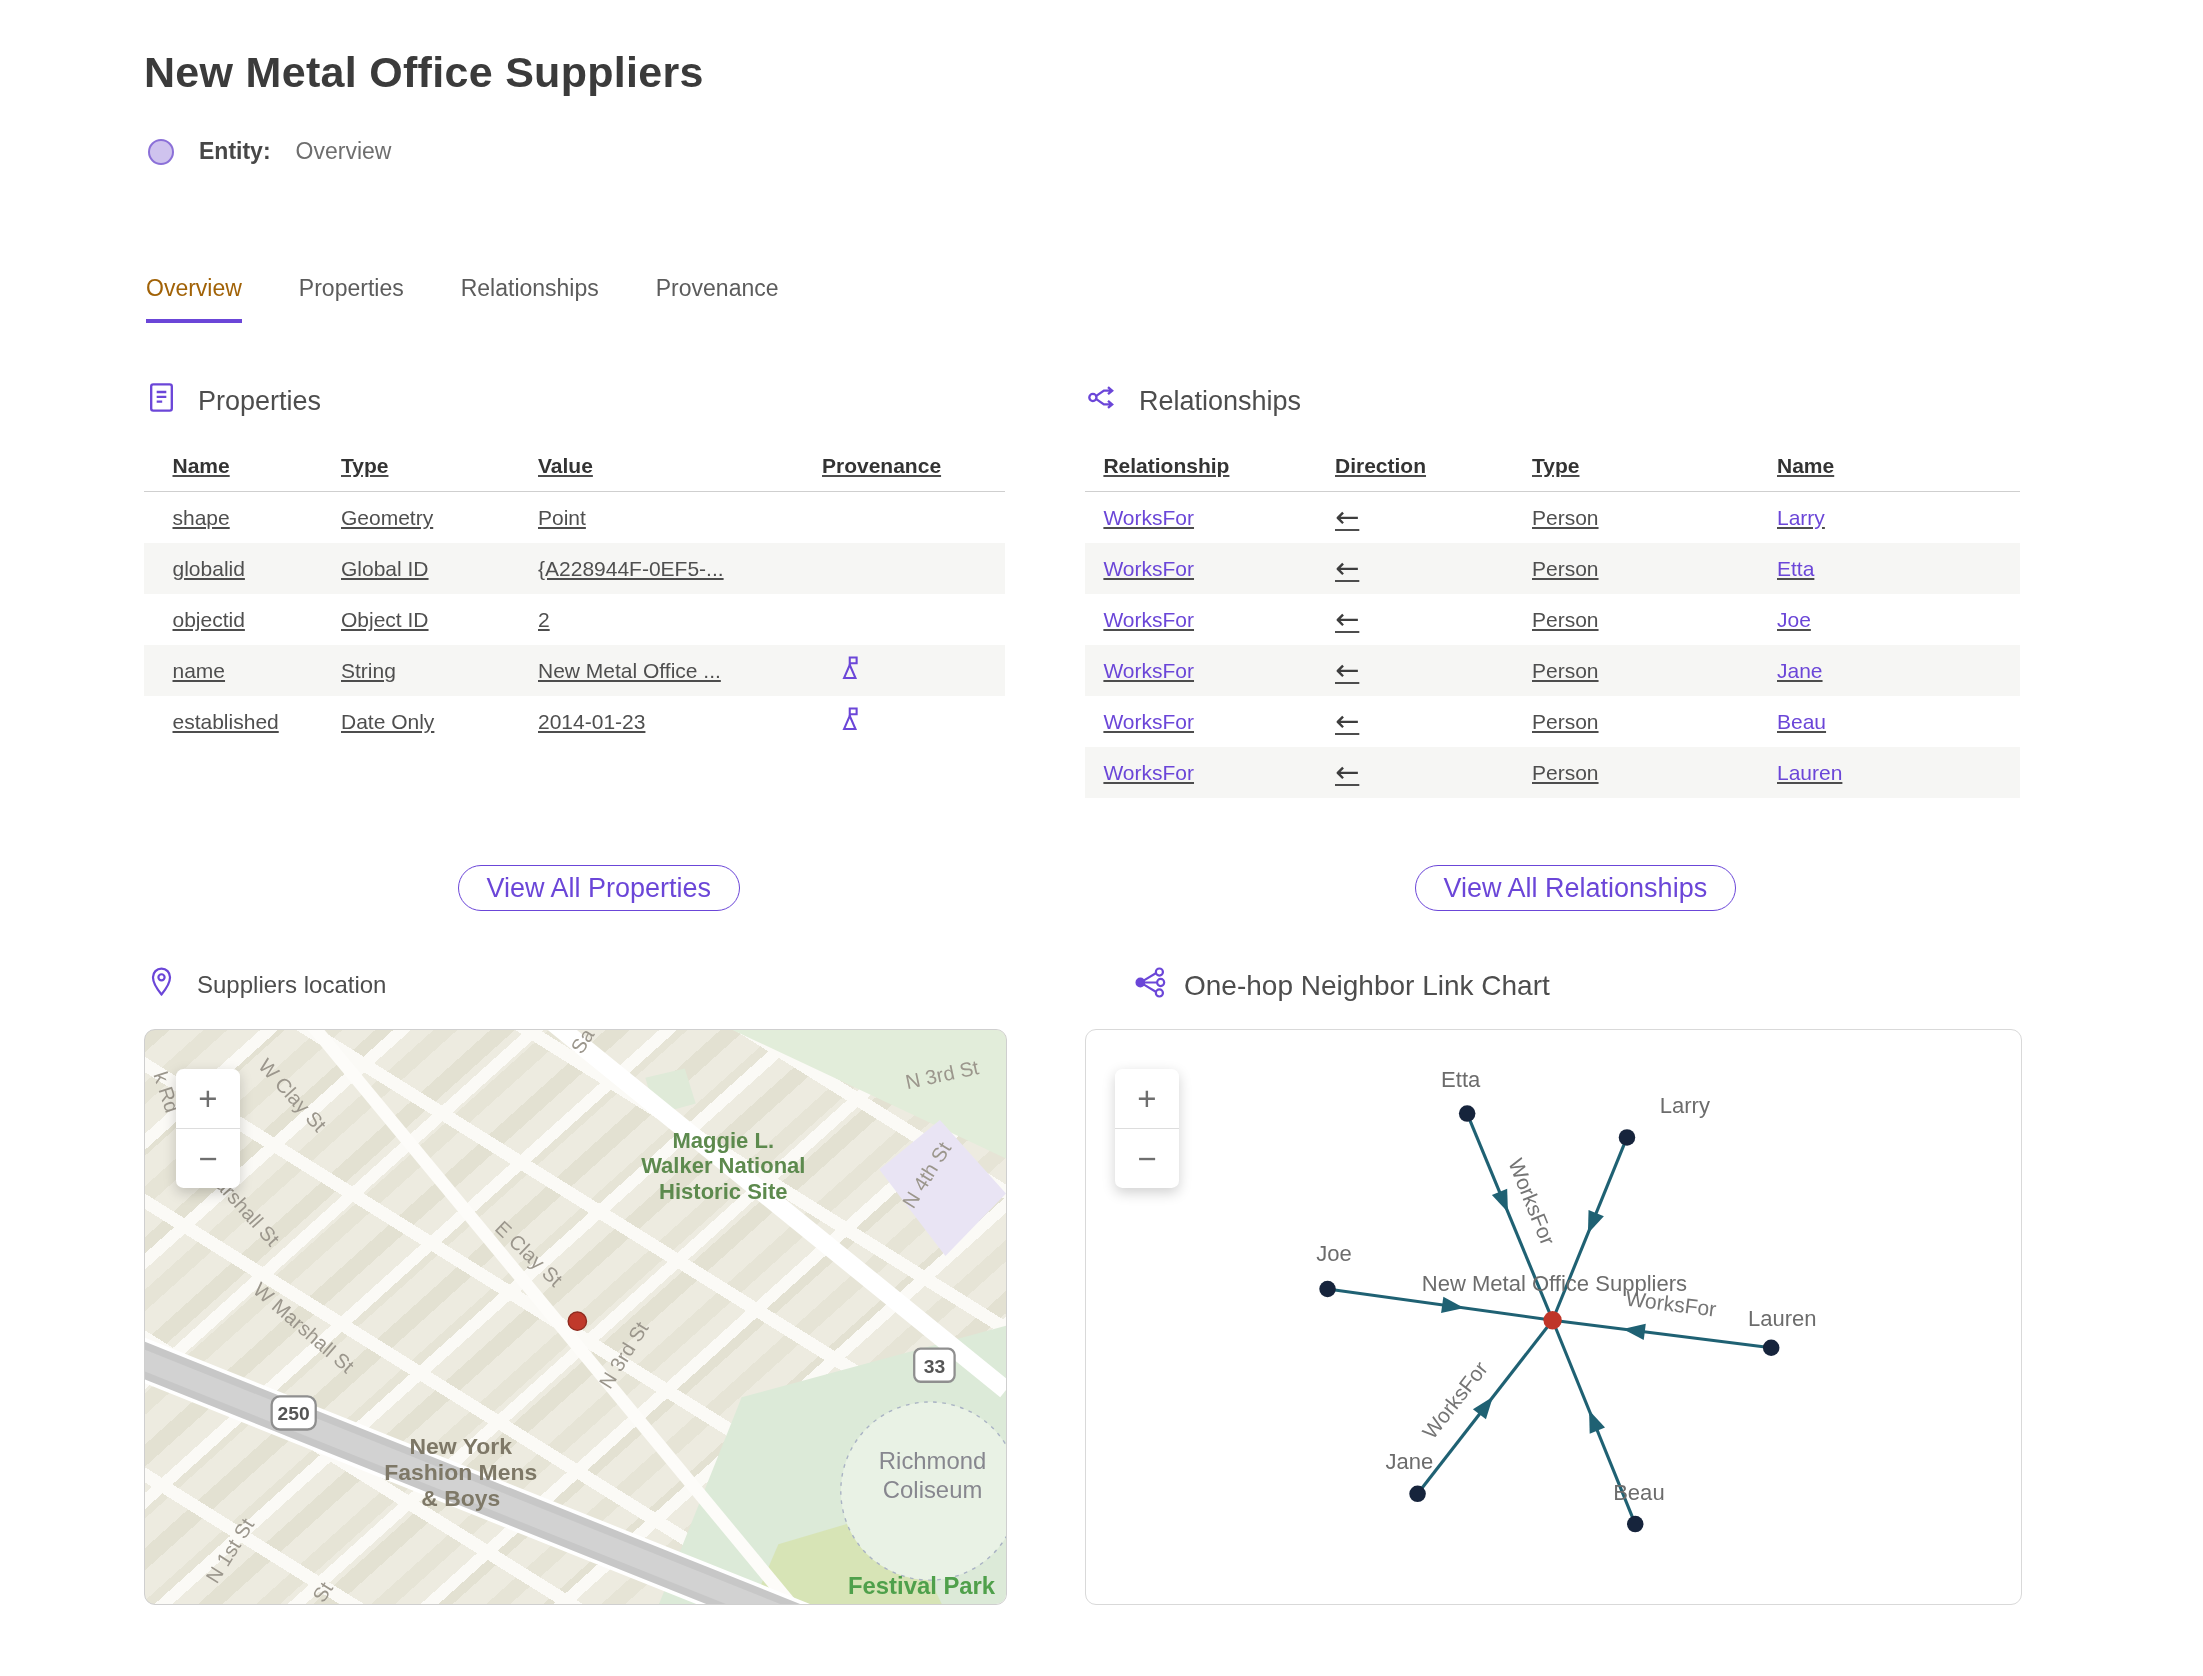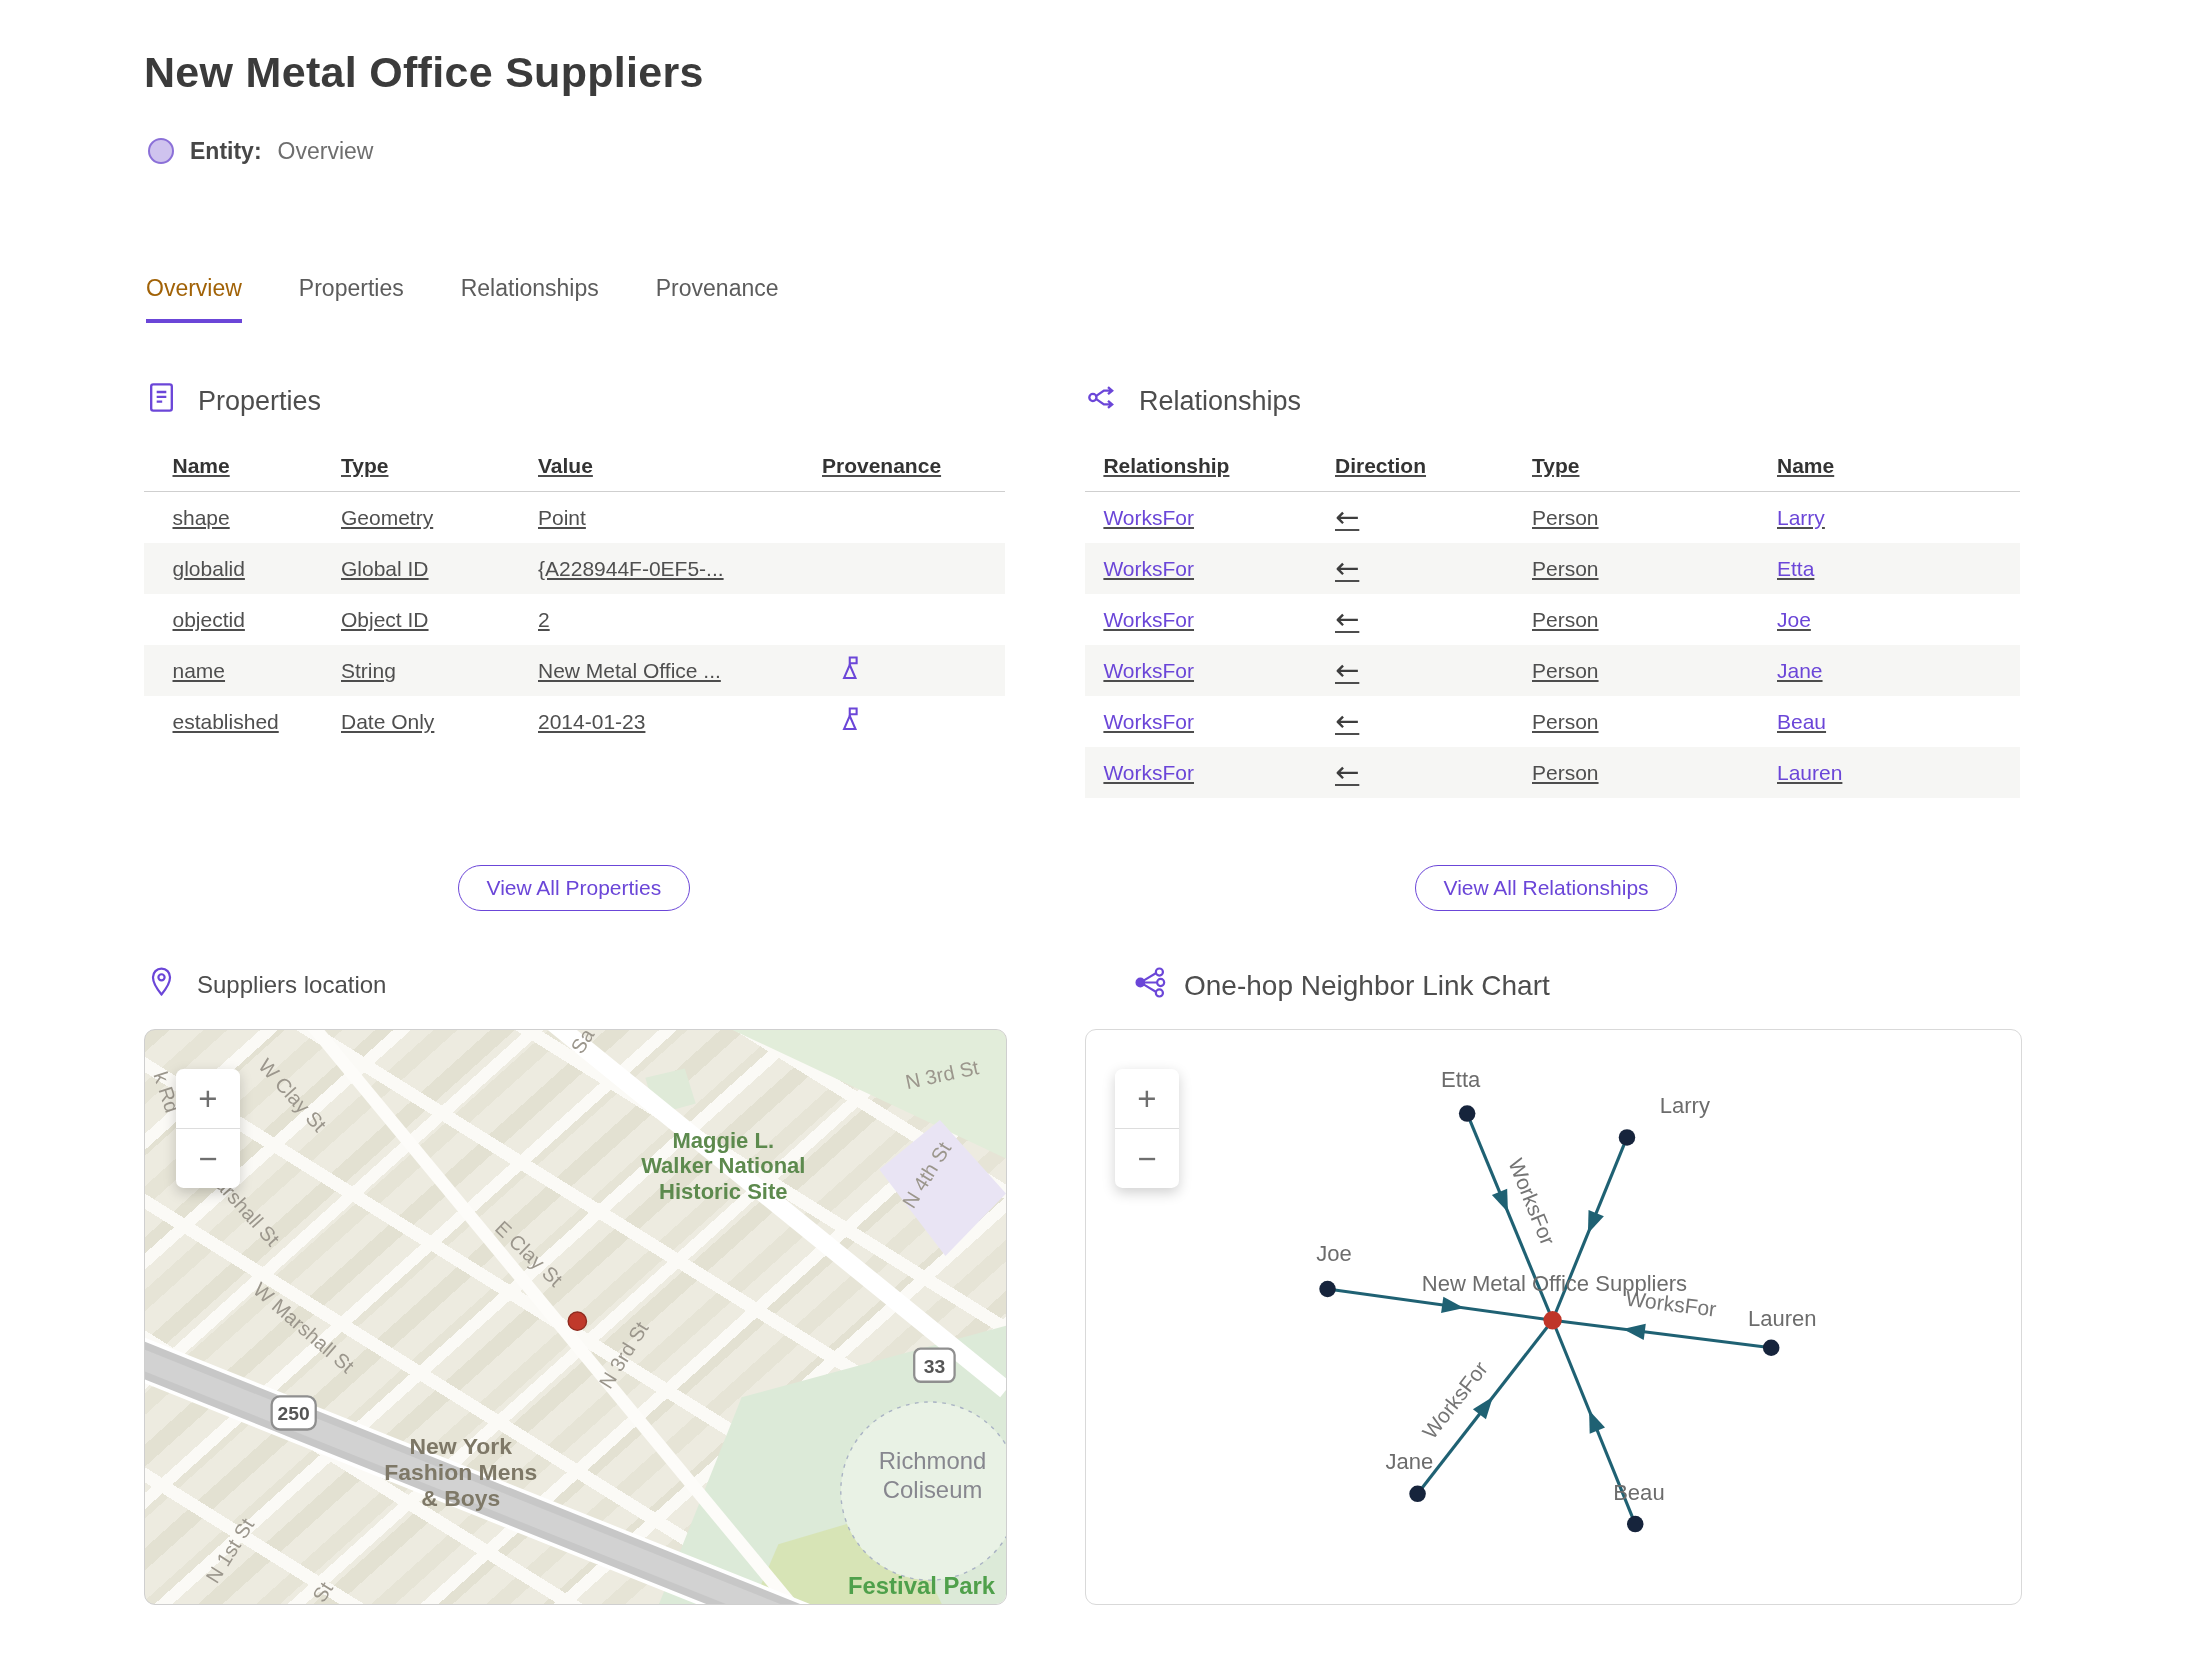--- a/index.html
+++ b/index.html
@@ -1,21 +1,21 @@
 <!DOCTYPE html>
 <html style="font-size:14.7px"><head>
 <meta charset="utf-8">
 <style>
   html,body{margin:0;padding:0;background:#ffffff;}
   .page{position:relative;width:2204px;height:1677px;background:#ffffff;
         font-family:"Liberation Sans","DejaVu Sans",sans-serif;color:#4d4d4d;overflow:hidden;margin-left:38px;}
 
   
   .page-title{position:absolute;left:106px;top:48px;margin:0;font-size:43px;font-weight:700;color:#3b3b3b;letter-spacing:0.3px;}
-  .entity-row{position:absolute;left:110px;top:138px;display:flex;align-items:flex-start;gap:16px;font-size:23px;}
+  .entity-row{position:absolute;left:110px;top:138px;display:flex;align-items:center;gap:25px;font-size:23px;}
   .entity-dot{width:22px;height:22px;border-radius:50%;background:#cfc3ee;border:2.8px solid #8b70d8;}
   .entity-label{font-weight:700;color:#474747;}
   .entity-type{color:#6e6e6e;}
 
   
   .float-card{position:absolute;left:1926px;top:42px;width:233px;height:191px;background:#fcfcfc;
               border-radius:7.3px;box-shadow:0 5.5px 20px rgba(0,0,0,.12);display:flex;flex-direction:column;justify-content:space-around;padding:13px 0;box-sizing:border-box;}
   .float-btn{display:flex;align-items:center;gap:26px;padding-left:40px;font-size:25px;color:#6d6d6d;cursor:pointer;}
   .float-btn svg{flex:0 0 auto;}
 
@@ -35,21 +35,21 @@
   .thead{display:flex;height:51px;align-items:center;font-weight:700;color:#333333;border-bottom:1.8px solid #cfcfcf;box-sizing:border-box;}
   .trow{display:flex;height:51px;align-items:center;color:#4f4f4f;}
   .tbody .trow:nth-child(even){background:#f6f6f4;}
   .cell{box-sizing:border-box;overflow:hidden;white-space:nowrap;}
   .pc1{width:197px;padding-left:28.5px;} .pc2{width:197px;} .pc3{width:262px;} .pc4{flex:1;padding-left:36px;}
   .rc1{width:250px;padding-left:18.4px;} .rc2{width:197px;} .rc3{width:245px;} .rc4{flex:1;}
   .plink{color:#6b46d8;cursor:pointer;}
   .dir-arrow{font-size:29px;color:#3d3d3d;font-family:"DejaVu Sans",sans-serif;line-height:1;}
 
   .viewall{position:absolute;top:865px;height:46px;border:1.8px solid #6b46d8;color:#6b46d8;background:#ffffff;
-           border-radius:25px;font-size:21px;display:flex;align-items:center;justify-content:center;padding:0 27.5px;cursor:pointer;box-sizing:border-box;
+           border-radius:25px;font-size:27px;display:flex;align-items:center;justify-content:center;padding:0 27.5px;cursor:pointer;box-sizing:border-box;
            font-family:"Liberation Sans","DejaVu Sans",sans-serif;}
   .va-props{left:420px;} .va-rels{left:1377px;}
 
   
   .map-panel{position:absolute;left:106px;top:1029px;width:861px;height:574px;border:0.9px solid #cfcfcf;border-radius:11px;overflow:hidden;
              background-color:#edebe0;
              background-image:
                repeating-linear-gradient(138deg, rgba(253,252,249,0) 0 77px, #fbfaf6 77px 89px),
                repeating-linear-gradient(32deg,  rgba(253,252,249,0) 0 103px, #fbfaf6 103px 116px),
                repeating-linear-gradient(138deg, #e3e1d2 0 16.5px, rgba(0,0,0,0) 16.5px 39px, #e6e4d6 39px 55px, rgba(0,0,0,0) 55px 77px);}

